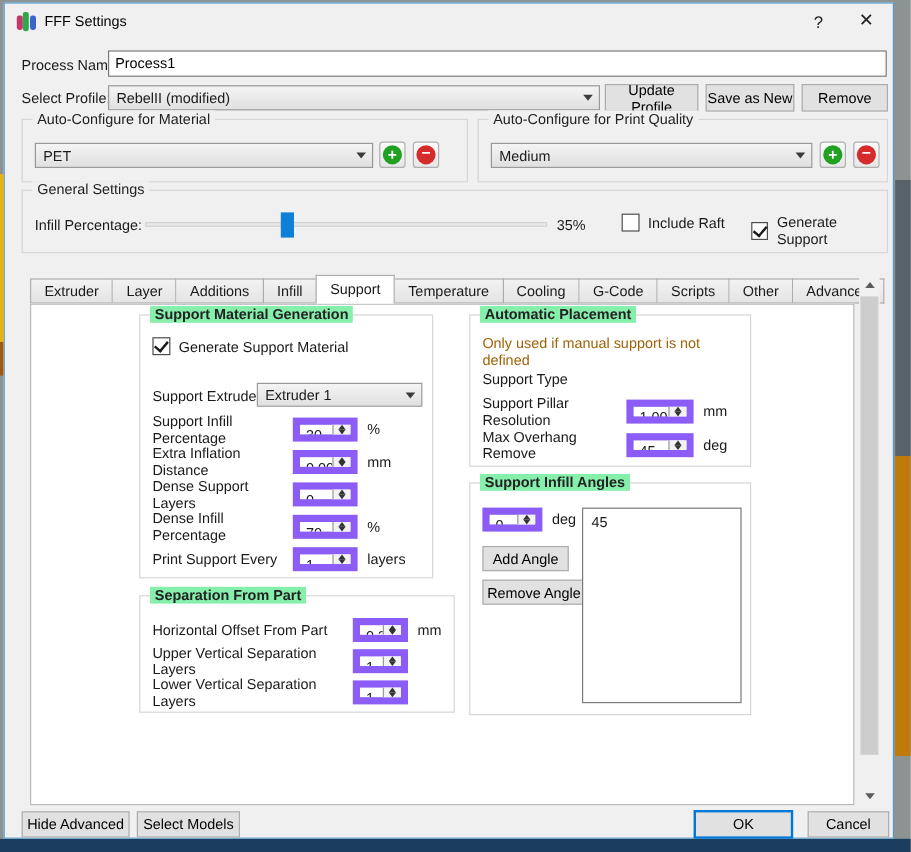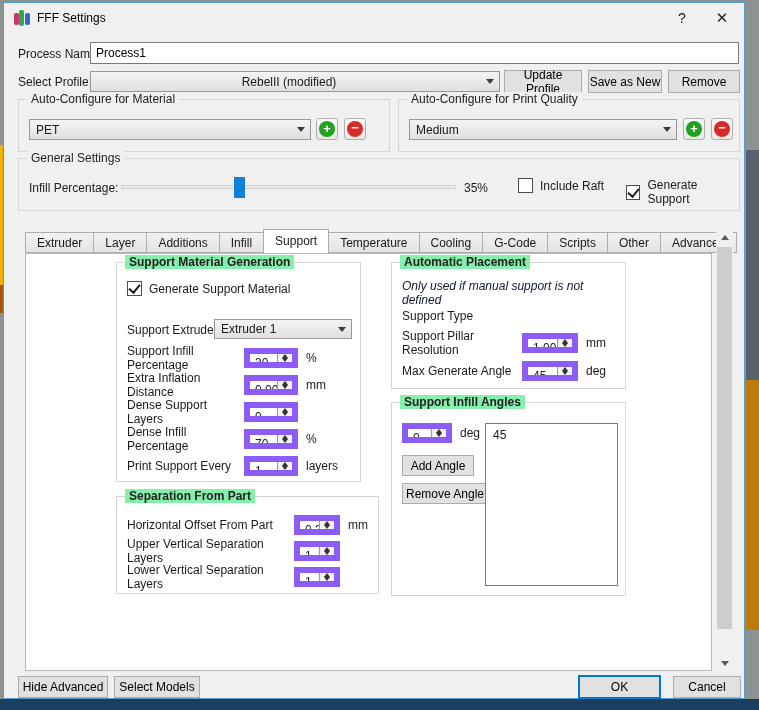--- a/index.html
+++ b/index.html
@@ -121,21 +121,21 @@
   .spin .sbtns i { flex:1; display:flex; align-items:center; justify-content:center; }
   .spin .sbtns i::after { content:""; width:0; height:0; border-left:3px solid transparent; border-right:3px solid transparent; }
   .spin .sbtns .tup::after { border-bottom:4px solid #333; }
   .spin .sbtns .tdn::after { border-top:4px solid #333; }
   .w54{width:54px} .w46{width:46px} .w56{width:56px} .w50{width:50px}
 
   .g-gen  .rlbl { width:117px; }
   .g-sep  .rlbl { width:167px; }
   .g-auto .rlbl { width:120px; }
 
-  .note-italic { position:absolute; left:10px; font-style:italic; color:#0f172a; }
+  .note-italic { position:absolute; left:10px; color:#a16207; }
 
   .listbox { position:absolute; background:#fff; border:1px solid #7b7b7b; padding:3px 7px; }
   .list-item { line-height:16px; }
 </style>
 </head>
 <body>
 
 <div class="bg-left-yellow"></div>
 <div class="bg-left-orange"></div>
 <div class="bg-right-dark"></div>
@@ -152,21 +152,21 @@
       </span>
     <span class="title-text">FFF Settings</span>
     <span class="tb-btn tb-help">?</span>
     <span class="tb-btn tb-close">✕</span>
   </div>
 
   <span class="flabel" style="left:14px;top:44px;">Process Name:</span>
   <input class="tinput" style="left: 86px; top: 39px; width: 649px; height: 22px;" value="Process1">
 
   <span class="flabel" style="left:14px;top:72px;">Select Profile:</span>
-  <div class="combo" style="left:86px;top:68px;width:410px;text-align:center;">
+  <div class="combo" style="left:86px;top:68px;width:410px;">
     <span class="cval">RebelII (modified)</span>
     <span class="carr">
         <i></i>
       </span>
   </div>
   <div class="btn" style="left:500px;top:67px;width:78px;">Update Profile</div>
   <div class="btn" style="left:584px;top:67px;width:74px;">Save as New</div>
   <div class="btn" style="left:664px;top:67px;width:72px;">Remove</div>
 
   <div class="group" style="left:14px;top:96px;width:372px;height:53px;">
@@ -351,21 +351,21 @@
         <span class="spin w56">
           <span class="sval">1,00</span>
           <span class="sbtns">
               <i class="tup"></i>
               <i class="tdn"></i>
             </span>
         </span>
         <span class="runit">mm</span>
       </div>
       <div class="row" style="top:98px;">
-        <span class="rlbl">Max Generate Angle</span>
+        <span class="rlbl">Max Overhang Remove</span>
         <span class="spin w56">
           <span class="sval">45</span>
           <span class="sbtns">
               <i class="tup"></i>
               <i class="tdn"></i>
             </span>
         </span>
         <span class="runit">deg</span>
       </div>
     </div>

